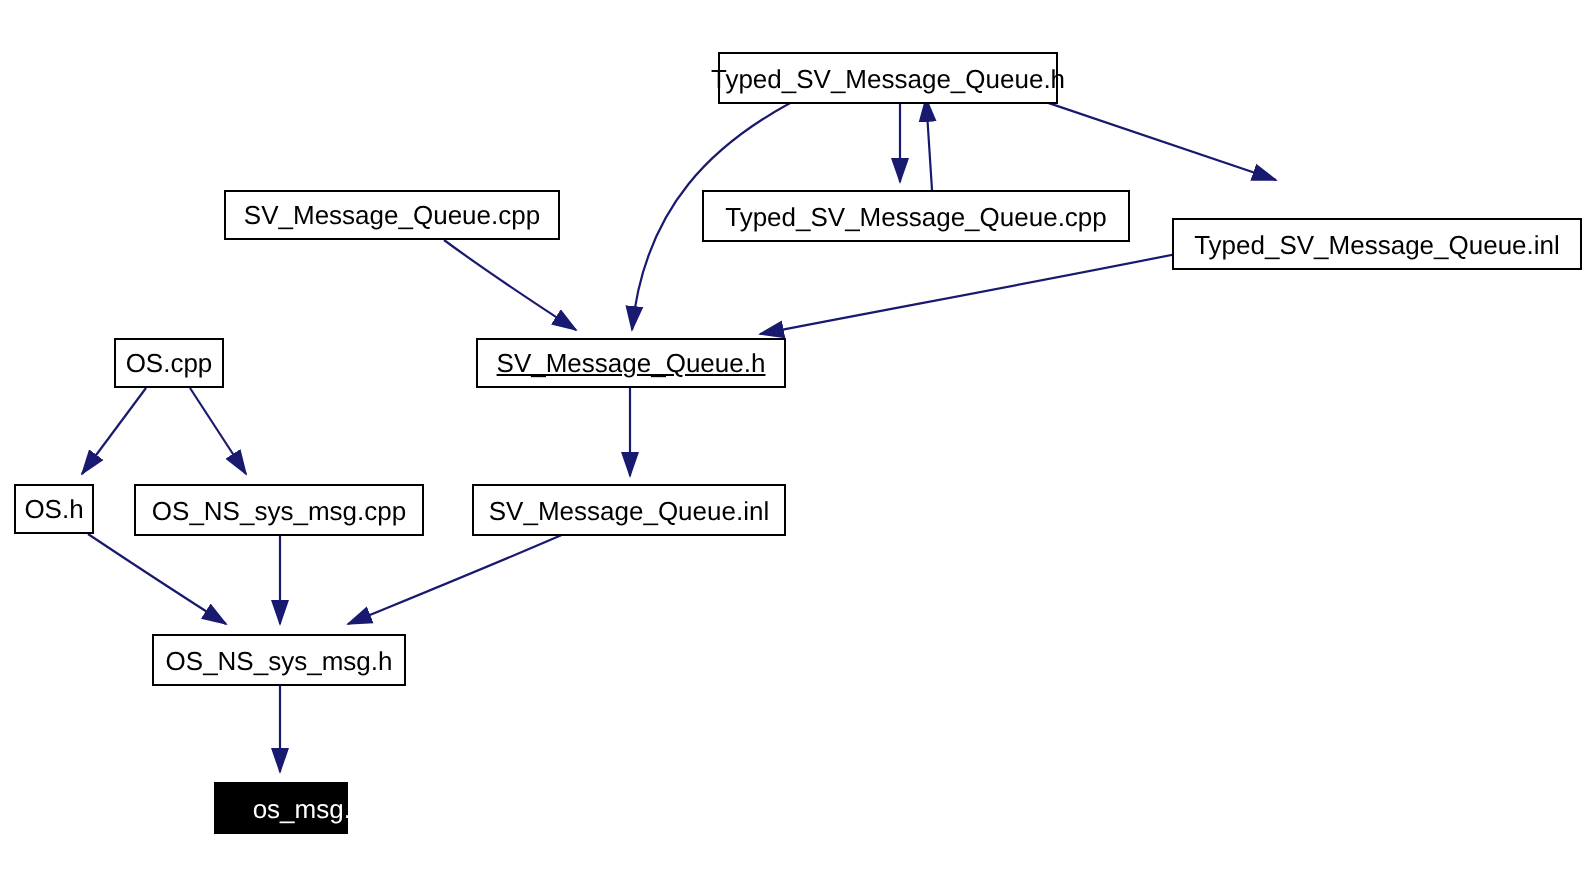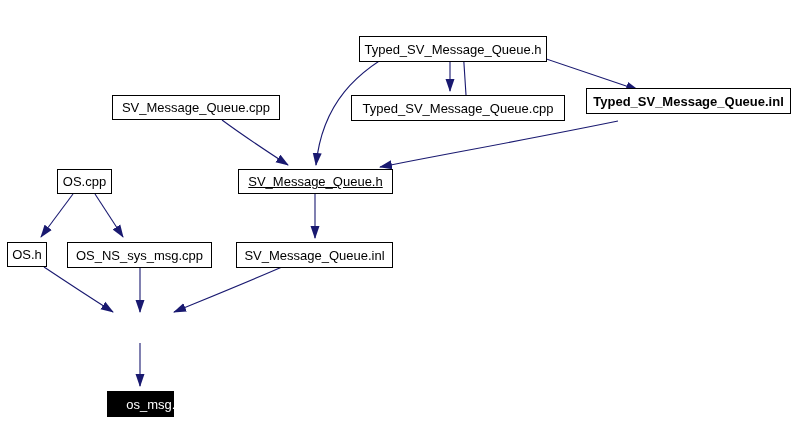--- a/index.html
+++ b/index.html
@@ -76,24 +76,25 @@
     <path class="edge" d="M618,121 C540,137 452,153 380,167" marker-end="url(#arrowhead)"></path>
     <path class="edge" d="M315,194 L315,238" marker-end="url(#arrowhead)"></path>
     <path class="edge" d="M73,194 L41,237" marker-end="url(#arrowhead)"></path>
     <path class="edge" d="M95,194 L123,237" marker-end="url(#arrowhead)"></path>
     <path class="edge" d="M44,267 C68,283 91,298 113,312" marker-end="url(#arrowhead)"></path>
     <path class="edge" d="M140,267 L140,312" marker-end="url(#arrowhead)"></path>
     <path class="edge" d="M282,267 C245,283 208,298 174,312" marker-end="url(#arrowhead)"></path>
     <path class="edge" d="M140,343 L140,386" marker-end="url(#arrowhead)"></path>
   </svg>
 
-  <div class="node" style="left:359px; top:36px;  width:188px; height:26px;">Typed_SV_Message_Queue.h</div>
+  <div class="node" style="left:359px; top:26px;  width:170px; height:26px;">Typed_SV_Message_Queue.h</div>
   <div class="node" style="left:351px; top:95px;  width:214px; height:26px;">Typed_SV_Message_Queue.cpp</div>
   <div class="node" style="left:112px; top:95px;  width:168px; height:25px;">SV_Message_Queue.cpp</div>
-  <div class="node" style="left:586px; top:88px;  width:205px; height:26px;font-weight:bold;">Typed_SV_Message_Queue.inl</div>
+  <div class="node" style="left:586px; top:109px;  width:205px; height:26px;">Typed_SV_Message_Queue.inl</div>
   <div class="node" style="left:238px; top:169px; width:155px; height:25px;text-decoration:underline;">SV_Message_Queue.h</div>
   <div class="node" style="left:57px;  top:169px; width:55px;  height:25px;">OS.cpp</div>
   <div class="node" style="left:7px;   top:242px; width:40px;  height:25px;">OS.h</div>
   <div class="node" style="left:67px;  top:242px; width:145px; height:26px;">OS_NS_sys_msg.cpp</div>
   <div class="node" style="left:236px; top:242px; width:157px; height:26px;">SV_Message_Queue.inl</div>
+  <div class="node" style="left:76px;  top:317px; width:127px; height:26px;">OS_NS_sys_msg.h</div>
   <div class="node highlight" style="left:107px; top:391px; width:67px; height:26px;">os_msg.h</div>
 
 </div>
 
 </body></html>

